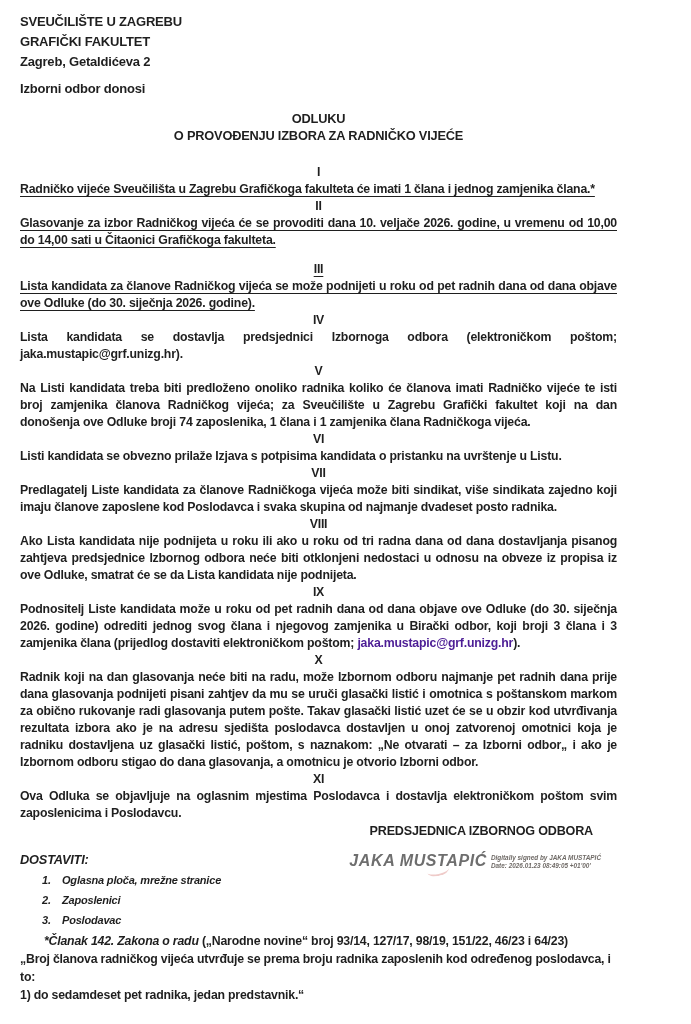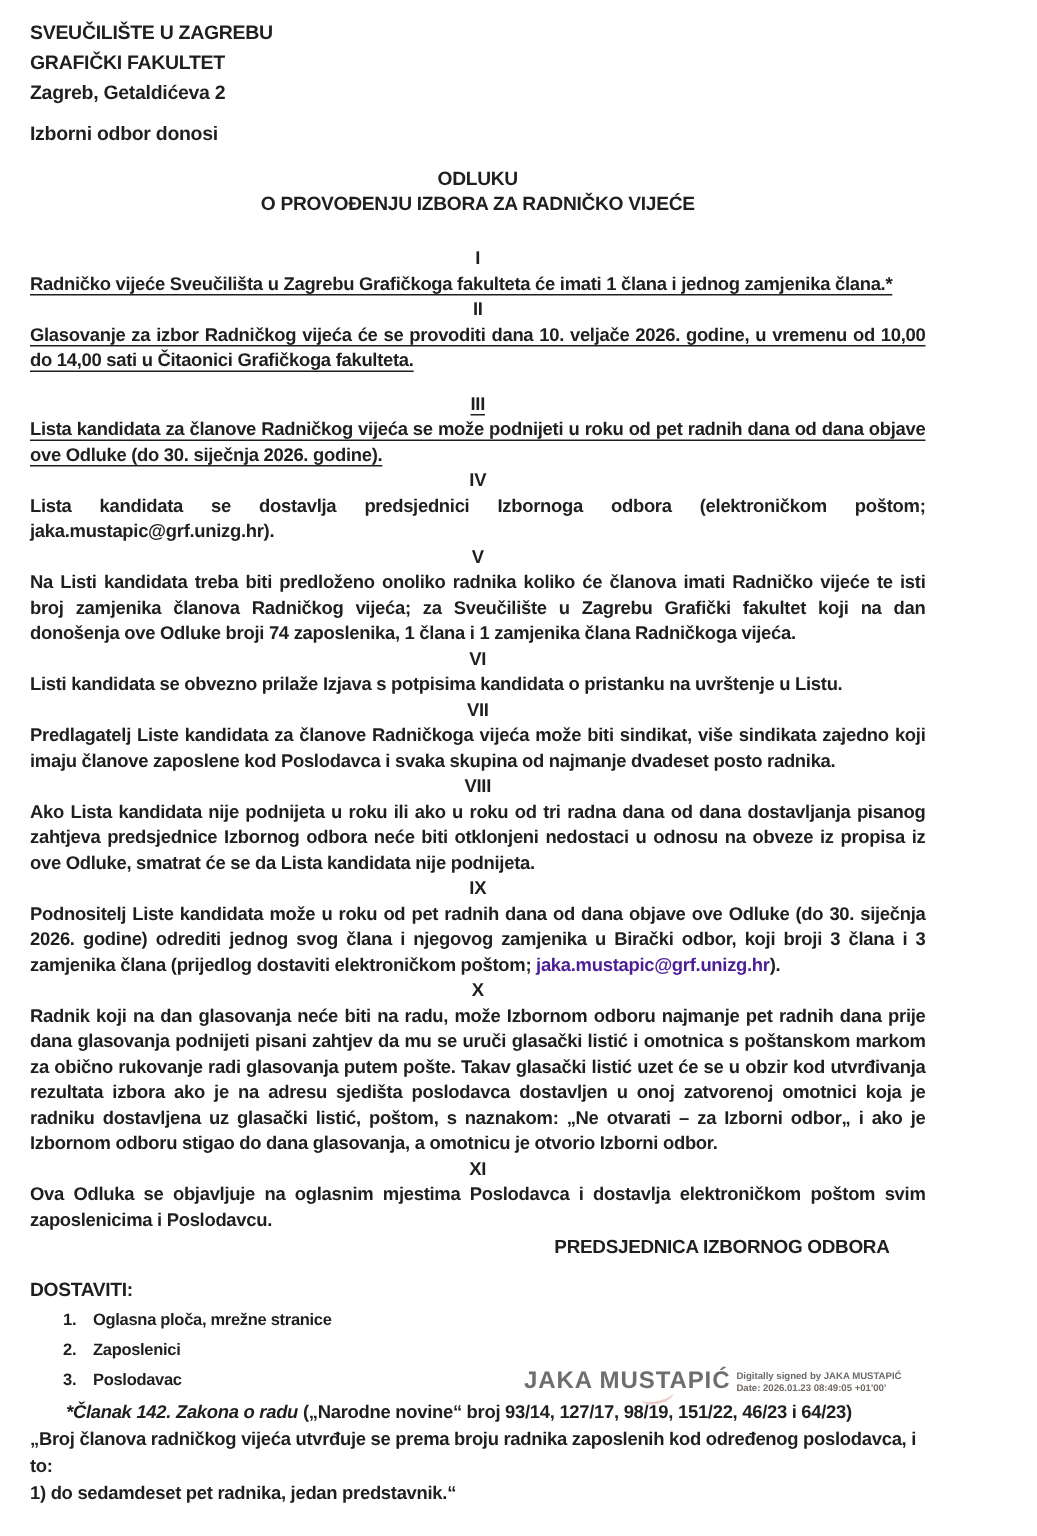--- a/index.html
+++ b/index.html
@@ -21,28 +21,28 @@
   .hdr-line { line-height: 20px; font-size: 13px; }
   .intro { margin-top: 8px; line-height: 18px; font-size: 13px; }
   .titles { margin-top: 12px; text-align: center; line-height: 17px; font-size: 12.8px; }
   .content { margin-top: 20px; }
   .sec-num { text-align: center; line-height: 17px; }
   .para { margin: 0; text-align: justify; line-height: 17px; }
   .underlined { text-decoration: underline; text-decoration-thickness: 1.4px; text-underline-offset: 3px; }
   .gap-before { margin-top: 12px; }
   .email-link { color: #4c1d95; text-underline-offset: 2px; cursor: pointer; }
   .sig-right { margin-top: 0px; text-align: right; padding-right: 24px; line-height: 18px; font-size: 12.6px; }
-  .bottom-row { margin-top: 10px; display: flex; align-items: flex-end; }
+  .bottom-row { margin-top: 10px; display: flex; align-items: flex-start; font-style: italic; }
   .dostaviti { flex: 1; }
   .dostaviti-title { line-height: 20px; font-size: 12.8px; }
   .d-item { line-height: 20px; padding-left: 22px; font-size: 11px; }
   .d-num { display: inline-block; width: 20px; }
   .dsig {
     display: flex; align-items: flex-start;
-    margin-right: 16px; margin-top: 23px;
+    margin-right: 16px; margin-top: 2px;
     position: relative;
   }
   .dsig-name {
     font-size: 16px; color: #6e6e6e; letter-spacing: 0.6px;
     white-space: nowrap; line-height: 18px;
   }
   .dsig-flourish {
     position: absolute; left: 78px; top: 13px;
     width: 22px; height: 9px;
     border-bottom: 2px solid rgba(226, 160, 156, 0.55);

